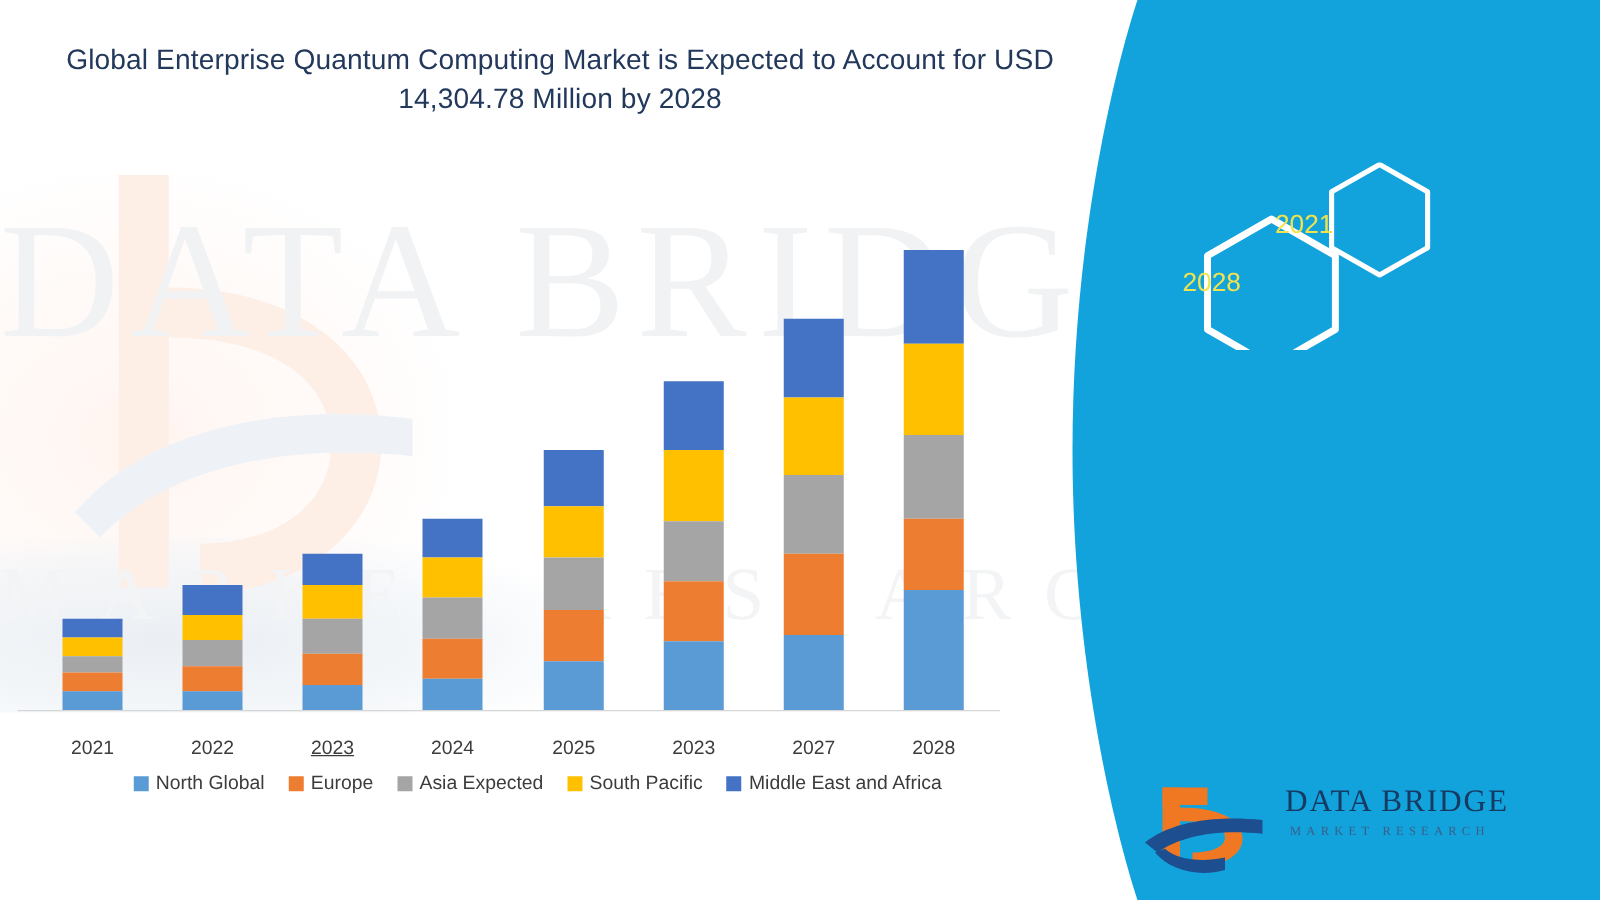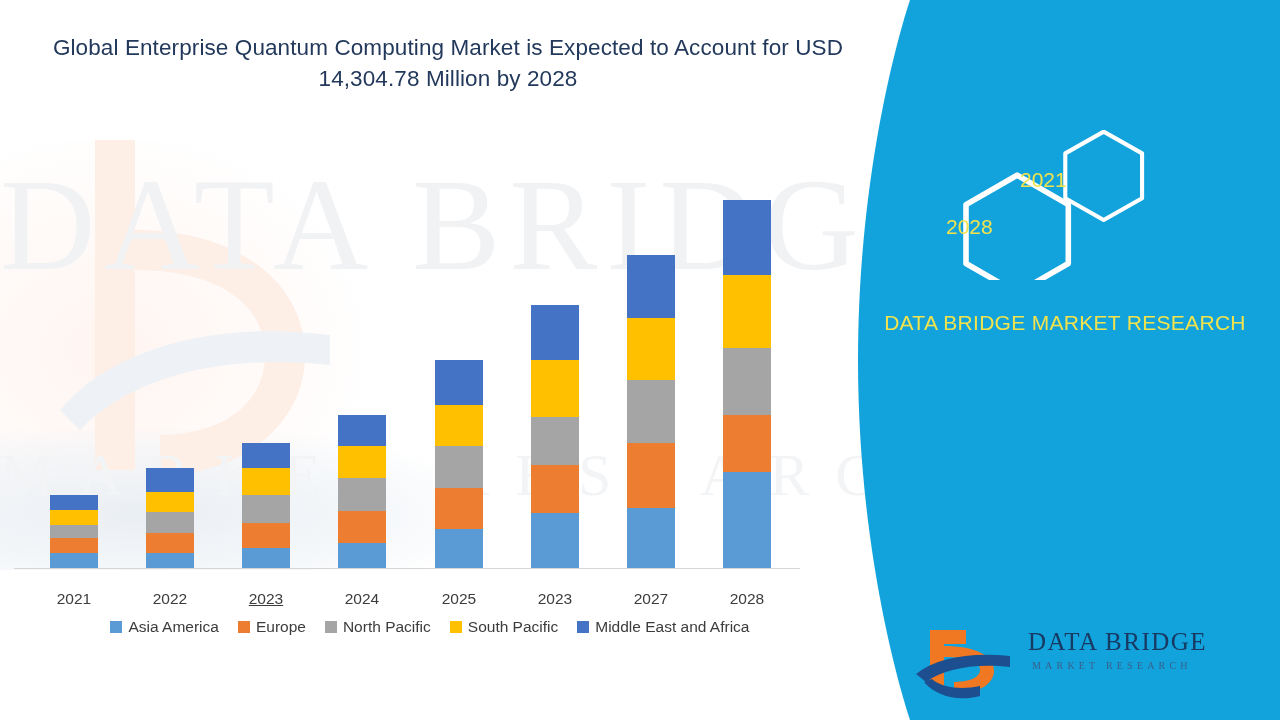--- a/index.html
+++ b/index.html
@@ -220,29 +220,29 @@
         <div class="seg" title="Asia Pacific 2028" style="height: 67px; background: rgb(165, 165, 165);"></div>
         <div class="seg" title="South America 2028" style="height: 73px; background: rgb(255, 192, 0);"></div>
         <div class="seg" title="Middle East and Africa 2028" style="height: 75px; background: rgb(68, 114, 196);"></div>
       </div>
       <div class="tick-label" style="left: 702px;">2028</div>
     </div>
 
   <div id="legend">
       <div class="legend-item">
         <span class="legend-swatch" style="background: rgb(91, 155, 213);"></span>
-        <span>Asia America</span>
+        <span>North Global</span>
       </div>
       <div class="legend-item">
         <span class="legend-swatch" style="background: rgb(237, 125, 49);"></span>
         <span>Europe</span>
       </div>
       <div class="legend-item">
         <span class="legend-swatch" style="background: rgb(165, 165, 165);"></span>
-        <span>North Pacific</span>
+        <span>Asia Expected</span>
       </div>
       <div class="legend-item">
         <span class="legend-swatch" style="background: rgb(255, 192, 0);"></span>
         <span>South Pacific</span>
       </div>
       <div class="legend-item">
         <span class="legend-swatch" style="background: rgb(68, 114, 196);"></span>
         <span>Middle East and Africa</span>
       </div>
     </div>
@@ -256,21 +256,20 @@
 
   <div id="hex-wrap">
     <svg viewBox="0 0 430 150" width="430" height="150">
       <polygon points="100,60 133,41 166,60 166,98 133,117 100,98" transform="translate(-8,-6) scale(1.55) translate(-20,-8)" fill="none" stroke="#ffffff" stroke-width="3.6" stroke-linejoin="round"></polygon>
       <polygon points="196,16 226,-1 256,16 256,51 226,68 196,51" transform="translate(-10,8) scale(1.28) translate(-20,-4)" fill="none" stroke="#ffffff" stroke-width="3.2" stroke-linejoin="round"></polygon>
     </svg>
     <span class="hex-label" id="hex-back" style="left:96px;top:85px;">2028</span>
     <span class="hex-label" id="hex-front" style="left:170px;top:38px;">2021</span>
   </div>
 
-  <div id="brand-name">DATA BRIDGE MARKET RESEARCH</div>
 
   <div id="brand-logo">
     <svg viewBox="0 0 110 80" width="110" height="80" style="position:absolute;left:0;top:2px;">
       <path d="M20 8 L20 66 L34 66 L34 8 Z" fill="#F07822"></path>
       <path d="M20 8 L56 8 L56 22 L20 22 Z" fill="#F07822"></path>
       <path d="M34 24 C66 24 84 34 84 49 C84 63 66 72 44 72 L44 60 C58 60 70 56 70 48 C70 39 58 35 34 35 Z" fill="#F07822"></path>
       <path d="M6 52 C26 36 60 30 100 34 L100 45 C64 41 34 47 16 60 Z" fill="#1D4E8F"></path>
       <path d="M14 60 C26 74 48 80 70 74 L70 64 C52 68 32 66 22 57 Z" fill="#1D4E8F"></path>
     </svg>
     <span id="logo-main">DATA BRIDGE</span>

